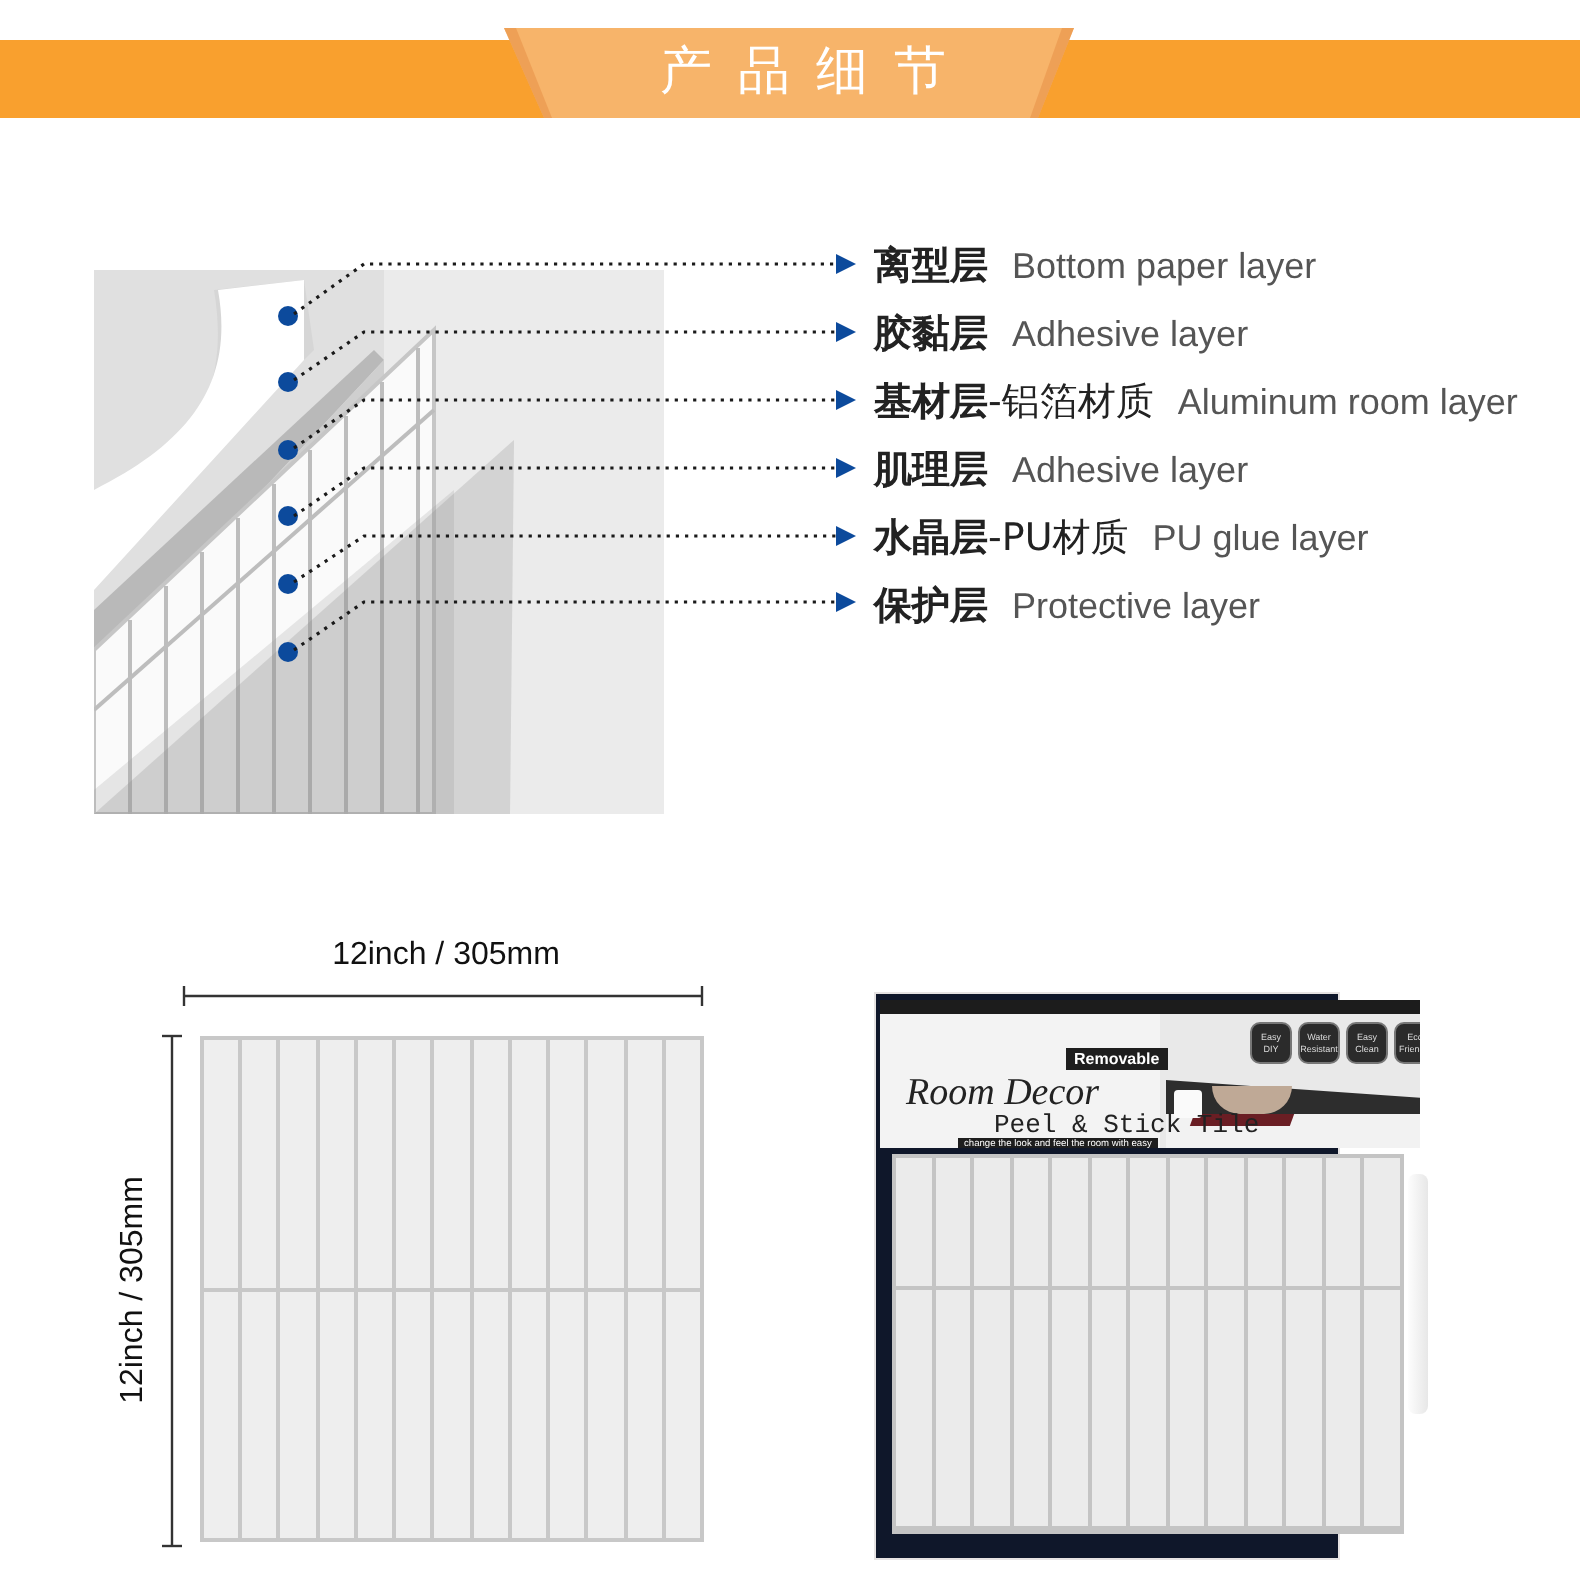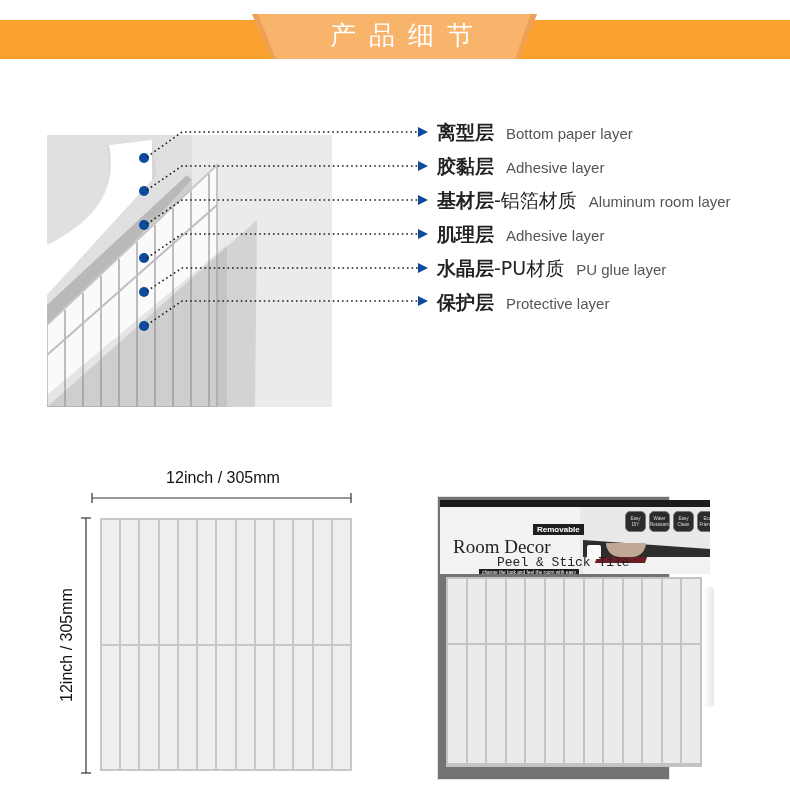--- a/index.html
+++ b/index.html
@@ -17,52 +17,52 @@
     font-weight: normal; padding-left: 26px;
   }
 
   
   .layer-illus { position: absolute; left: 47px; top: 135px; width: 285px; height: 272px; background: #e2e2e2; overflow: hidden; }
   .leader-svg { position: absolute; left: 0; top: 0; width: 790px; height: 420px; pointer-events: none; }
 
   .layer-row { position: absolute; left: 437px; height: 24px; display: flex; align-items: baseline; white-space: nowrap; }
   .layer-cn { font-family: "DejaVu Sans", sans-serif; font-weight: bold; font-size: 19px; color: #222; text-align: center; }
   .layer-cn-extra { font-family: "DejaVu Sans", sans-serif; font-weight: normal; font-size: 19px; color: #222; text-align: right; }
-  .layer-en { font-size: 15px; color: #555; margin-left: 12px; }
+  .layer-en { font-size: 18px; color: #555; margin-left: 12px; }
 
   
   .dim-top-label { position: absolute; left: 93px; width: 260px; top: 469px; text-align: center; font-size: 16px; color: #111; }
   .dim-side-label {
     position: absolute; left: 58px; top: 645px; width: 220px; height: 22px; font-size: 16px; color: #111;
     transform: translate(-110px, -11px) rotate(-90deg); transform-origin: center; text-align: center;
     margin-left: 11px;
   }
   .dim-svg { position: absolute; left: 0; top: 0; width: 790px; height: 786px; pointer-events: none; }
 
   .tile-sheet { position: absolute; left: 100px; top: 518px; width: 252px; height: 253px; background: #c8c8c8; padding: 2px; }
   .tile-row { display: flex; gap: 2px; height: calc((100% - 2px) / 2); }
   .tile-row + .tile-row { margin-top: 2px; }
   .tile-cell { flex: 1; background: #eeeeee; }
 
   
-  .package { position: absolute; left: 437px; top: 496px; width: 233px; height: 284px; background: #737373; border: 1px solid #e6e3e3; }
+  .package { position: absolute; left: 437px; top: 496px; width: 233px; height: 284px; background: #0f172a; border: 1px solid #e6e3e3; }
   .pkg-topbar { position: absolute; left: 2px; top: 3px; width: 270px; height: 7px; background: #1c1c1c; }
   .pkg-header { position: absolute; left: 2px; top: 10px; width: 270px; height: 67px; background: #f3f3f3; overflow: hidden; }
   .pkg-brick { position: absolute; left: 140px; top: 0; width: 130px; height: 67px; background: #e9e9e9; }
   .pkg-backsplash { position: absolute; left: 143px; top: 33px; width: 127px; height: 18px; background: #2d2d2d; transform: skewY(4deg); transform-origin: left; }
   .pkg-counter { position: absolute; left: 143px; top: 50px; width: 127px; height: 17px; background: #f2f2f2; }
   .pkg-bowl { position: absolute; left: 166px; top: 36px; width: 40px; height: 14px; background: #bfa996; border-radius: 0 0 20px 20px; }
   .pkg-plate { position: absolute; left: 156px; top: 50px; width: 50px; height: 6px; background: #6a1e24; transform: skewX(-20deg); }
   .pkg-cup { position: absolute; left: 147px; top: 38px; width: 14px; height: 14px; background: #fafafa; border-radius: 2px; }
 
   .badges { position: absolute; left: 185px; top: 4px; display: flex; gap: 3px; }
   .badge { width: 21px; height: 21px; border-radius: 5px; background: #2b2b2b; color: #ddd; font-size: 4.5px; line-height: 6px; text-align: center; padding-top: 4px; border: 1px solid #777; }
 
   .removable-tag { position: absolute; left: 93px; top: 17px; background: #1e1e1e; color: #fff; font-size: 8px; font-weight: bold; padding: 1px 4px; }
-  .pkg-title { position: absolute; left: 13px; top: 29px; font-family: "Liberation Serif", "DejaVu Serif", serif; font-size: 19px; color: #222; white-space: nowrap; }
+  .pkg-title { position: absolute; left: 13px; top: 29px; font-family: "Liberation Serif", "DejaVu Serif", serif; font-size: 19px; color: #222; white-space: nowrap; font-style: italic; }
   .pkg-subtitle { position: absolute; left: 57px; top: 48px; font-family: Liberation Mono, monospace; font-size: 13px; color: #222; white-space: nowrap; }
   .pkg-tagline { position: absolute; left: 39px; top: 62px; background: #1e1e1e; color: #fff; font-size: 4.8px; padding: 1px 3px; white-space: nowrap; }
 
   .pkg-tiles { position: absolute; left: 8px; top: 80px; width: 256px; height: 190px; background: #c4c4c4; padding: 2px; }
   .pkg-tile-row { display: flex; gap: 2px; }
   .pkg-tile-row.top { height: 64px; }
   .pkg-tile-row.bottom { height: 118px; margin-top: 2px; }
   .pkg-tile-cell { flex: 1; background: #ebebeb; }
   .pkg-shine { position: absolute; left: 266px; top: 90px; width: 10px; height: 120px; background: linear-gradient(90deg, #fdfdfd, #e7e7e7); border-radius: 4px; }
 </style>

